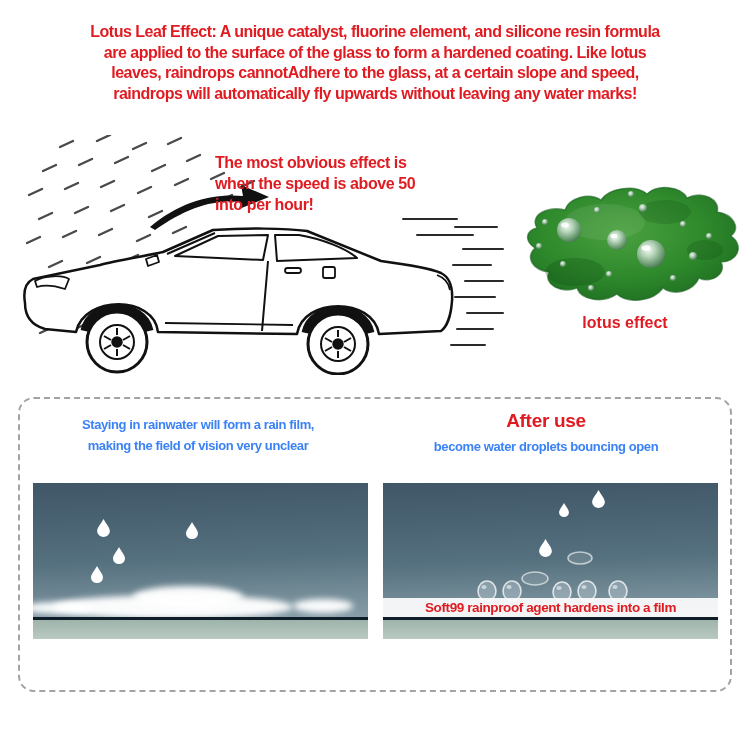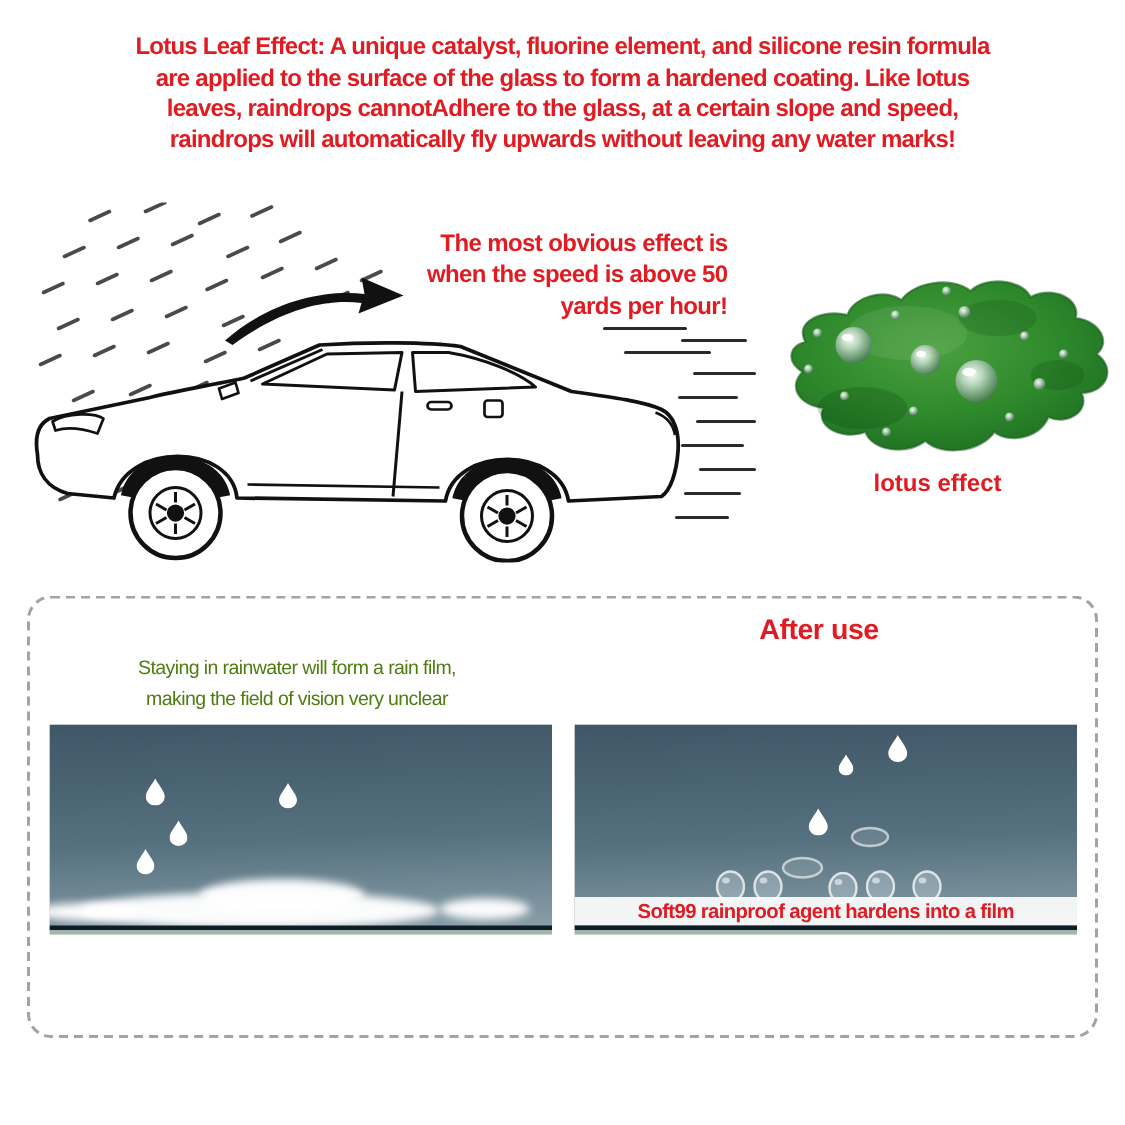--- a/index.html
+++ b/index.html
@@ -4,34 +4,34 @@
 <style>
   html,body{margin:0;padding:0;background:#fff;}
   .page{position:relative;width:750px;height:750px;background:#ffffff;overflow:hidden;
         font-family:"Liberation Sans",sans-serif;}
   
   .headline{position:absolute;top:22px;left:0;width:750px;text-align:center;
             font-weight:bold;font-size:16px;line-height:20.5px;letter-spacing:-0.5px;
             color:#e01b21;white-space:nowrap;}
   
   .car-svg{position:absolute;left:5px;top:135px;}
-  .car-note{position:absolute;left:215px;top:152px;width:270px;text-align:right;
+  .car-note{position:absolute;left:215px;top:152px;width:270px;text-align:left;
             font-weight:bold;font-size:16px;line-height:21px;letter-spacing:-0.4px;color:#e01b21;}
   .lotus-svg{position:absolute;left:505px;top:172px;}
   .lotus-label{position:absolute;left:505px;top:314px;width:240px;text-align:center;
                font-weight:bold;font-size:16px;color:#e01b21;}
   
   .compare-box{position:absolute;left:18px;top:397px;width:714px;height:295px;
                border:2px dashed #a3a3a3;border-radius:16px;box-sizing:border-box;background:#fff;}
   .col{position:absolute;top:11px;width:350px;text-align:center;}
   .col.before{left:3px}.col.after{left:351px}
   .col-title{font-size:19px;font-weight:bold;letter-spacing:-0.3px;color:#e01b21;}
-  .col-desc{margin-top:24px;font-size:13px;font-weight:normal;line-height:21px;
-            letter-spacing:-0.4px;color:#4d7c0f;}
-  .panel{position:absolute;top:84px;width:335px;height:140px;overflow:hidden;background:#d9ded7;}
+  .col-desc{margin-top:4px;font-size:13px;font-weight:bold;line-height:21px;
+            letter-spacing:-0.4px;color:#3b82f6;}
+  .panel{position:absolute;top:84px;width:335px;height:156px;overflow:hidden;background:#d9ded7;}
   .panel.before{left:13px}.panel.after{left:363px}
   .sky{position:absolute;top:0;left:0;width:100%;height:137px;
        background:linear-gradient(178deg,#3f5667 0%,#55707e 55%,#8aa0aa 100%);}
   .hline{position:absolute;top:134px;left:0;width:100%;height:3px;background:#0e1d27;}
   .ground{position:absolute;top:137px;left:0;width:100%;height:54px;
           background:linear-gradient(180deg,#9eb4ab 0%,#c2cfc7 45%,#dadfd8 100%);}
   .cloud{position:absolute;background:#ffffff;border-radius:50%;filter:blur(3px);opacity:.97;}
   .band{position:absolute;top:115px;left:0;width:100%;height:19px;
         background:rgba(252,252,252,0.93);display:flex;align-items:center;justify-content:center;}
   .band-text{color:#e01b21;font-weight:bold;font-size:13.5px;letter-spacing:-0.4px;white-space:nowrap;}
@@ -139,21 +139,21 @@
       <line x1="450" y1="162" x2="490" y2="162"></line>
         <line x1="462" y1="178" x2="498" y2="178"></line>
       <line x1="452" y1="194" x2="488" y2="194"></line>
         <line x1="446" y1="210" x2="480" y2="210"></line>
     </g>
   </svg>
 
   <div class="car-note">
     <div>The most obvious effect is</div>
     <div>when the speed is above 50</div>
-    <div>yards per hour!</div>
+    <div>into per hour!</div>
   </div>
 
   <svg class="lotus-svg" width="240" height="140" viewBox="0 0 240 140">
     <defs>
       <radialGradient id="leafG" cx="45%" cy="40%" r="70%">
         <stop offset="0%" stop-color="#4aa03f"></stop>
         <stop offset="55%" stop-color="#2f8a2c"></stop>
         <stop offset="100%" stop-color="#1c6b20"></stop>
       </radialGradient>
       <radialGradient id="dropG" cx="40%" cy="35%" r="70%">
@@ -194,20 +194,21 @@
   <div class="compare-box">
     <div class="col before">
       <div class="col-desc">
         <div>Staying in rainwater will form a rain film,</div>
         <div>making the field of vision very unclear</div>
       </div>
     </div>
     <div class="col after">
       <div class="col-title">After use</div>
       <div class="col-desc">
+        <div>become water droplets bouncing open</div>
       </div>
     </div>
 
     <div class="panel before">
       <div class="sky"></div>
       <div class="cloud" style="left:20px;top:112px;width:240px;height:24px;"></div>
       <div class="cloud" style="left:100px;top:103px;width:110px;height:22px;"></div>
       <div class="cloud" style="left:260px;top:116px;width:60px;height:14px;"></div>
       <div class="cloud" style="left:-10px;top:119px;width:70px;height:12px;"></div>
       <svg class="abs" style="left:64px;top:36px;" width="13" height="18" viewBox="0 0 12 17">

